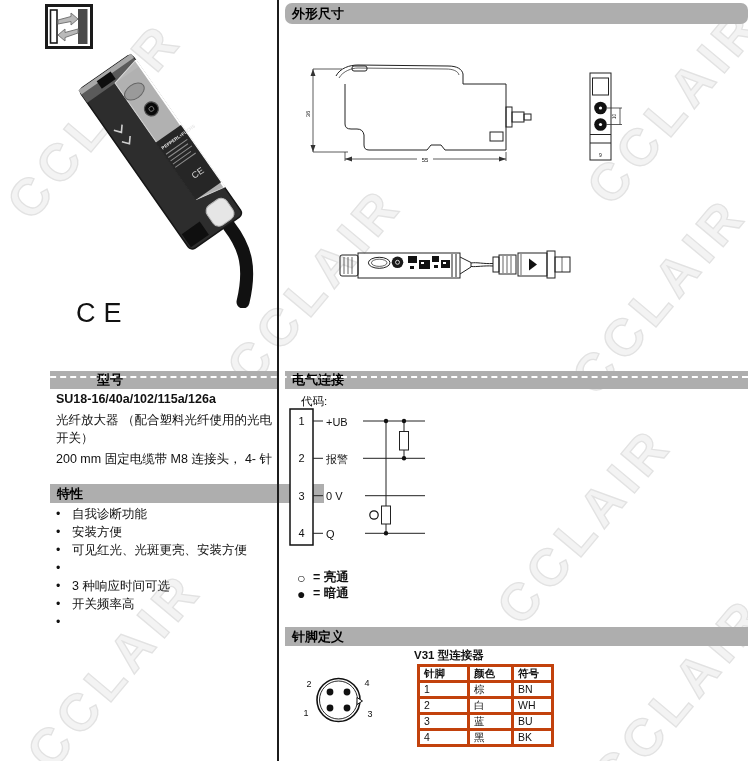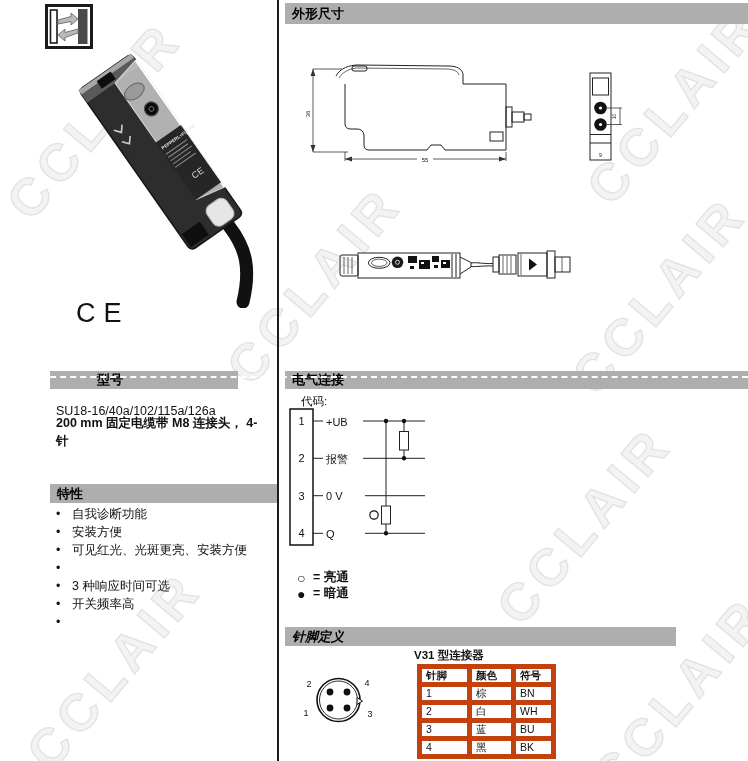--- a/index.html
+++ b/index.html
@@ -9,52 +9,52 @@
   
   .wm{position:absolute;z-index:0;font-weight:bold;font-size:52px;letter-spacing:7px;
       color:#f3f3f3;-webkit-text-stroke:1.3px #e2e2e2;transform:rotate(-50deg);
       white-space:nowrap;user-select:none;}
 
   .abs{position:absolute;z-index:2;}
 
   
   .bar{position:absolute;z-index:2;background:#aeaeae;color:#000;font-weight:bold;
        font-size:13px;box-sizing:border-box;padding-left:7px;}
-  #bar-model{left:50px;top:371px;width:188px;height:18px;line-height:18px;padding-left:47px;}
-  #bar-features{left:50px;top:484px;width:227px;height:19px;line-height:19px;}
-  #bar-dimensions{left:285px;top:3px;width:463px;height:21px;line-height:21px;}
+  #bar-model{left:50px;top:371px;width:227px;height:18px;line-height:18px;padding-left:47px;}
+  #bar-features{left:50px;top:484px;width:274px;height:19px;line-height:19px;}
+  #bar-dimensions{left:285px;top:3px;width:463px;height:21px;line-height:21px;border-radius:7px;}
   #bar-electrical{left:285px;top:371px;width:548px;height:18px;line-height:18px;}
-  #bar-pins{left:285px;top:627px;width:391px;height:19px;line-height:19px;font-style:italic;}
+  #bar-pins{left:285px;top:627px;width:463px;height:19px;line-height:19px;}
 
   #col-divider{position:absolute;left:277px;top:0;width:2px;height:761px;background:#1c1c1c;z-index:3;}
   #page-break-dashes{position:absolute;left:0;top:376px;width:748px;height:0;
        border-top:2px dashed #fff;z-index:6;}
 
-  #model-text{left:56px;top:404px;width:215px;font-size:12.5px;font-weight:normal;color:#111;}
+  #model-text{left:56px;top:392px;width:215px;font-size:12.5px;font-weight:bold;color:#111;}
   #model-desc{left:56px;top:412px;width:216px;font-size:12.5px;color:#111;line-height:1.42;}
-  #model-desc .p2{margin-top:3px;font-weight:bold;}
+  #model-desc .p2{margin-top:3px;}
 
   #features-list{left:56px;top:505px;width:218px;margin:0;padding:0;list-style:none;}
   #features-list li{display:flex;font-size:12.5px;color:#111;line-height:18px;}
   #features-list .blt{width:16px;flex:0 0 16px;}
 
   #ce-mark{left:76px;top:298px;font-size:27px;letter-spacing:8px;color:#111;font-weight:400;}
 
   #code-label{left:301px;top:394px;font-size:11.5px;font-weight:normal;color:#111;}
 
   .legend-row{position:absolute;z-index:2;display:flex;align-items:center;font-size:12.5px;
               font-weight:bold;color:#111;}
   #legend-1{left:297px;top:569px;}
   #legend-2{left:297px;top:585px;}
   .legend-sym{font-size:14px;width:16px;line-height:14px;font-weight:normal;}
 
   #connector-caption{left:414px;top:648px;font-size:11.5px;color:#111;font-weight:bold;}
 
   #pin-table{position:absolute;left:417px;top:664px;z-index:2;border-collapse:collapse;}
-  #pin-table th,#pin-table td{border:5px solid #c2410c;font-size:10.5px;height:13px;
+  #pin-table th,#pin-table td{border:3px solid #c2410c;font-size:10.5px;height:13px;
       line-height:13px;padding:0 2px 0 4px;text-align:left;color:#111;}
   #pin-table th{font-weight:bold;}
 
   svg{display:block;}
   .draw{stroke:#222;fill:none;stroke-width:1;}
   .thin{stroke:#222;fill:none;stroke-width:0.7;}
   .dim{stroke:#333;fill:none;stroke-width:0.8;}
   .dimtxt{font-size:6px;fill:#111;}
   .wiretxt{font-size:11px;fill:#111;}
 </style>
@@ -115,20 +115,21 @@
 
       <rect x="-30" y="72" width="22" height="16" fill="#0f0f0f"></rect>
     </g>
   </svg>
 
   <div class="abs" id="ce-mark">CE</div>
 
   <div class="bar" id="bar-model">型号</div>
   <div class="abs" id="model-text">SU18-16/40a/102/115a/126a</div>
   <div class="abs" id="model-desc">
+    <div class="p1">光纤放大器 （配合塑料光纤使用的光电开关）</div>
     <div class="p2">200 mm 固定电缆带 M8 连接头， 4- 针</div>
   </div>
 
   <div class="bar" id="bar-features">特性</div>
   <ul class="abs" id="features-list">
     <li>
         <span class="blt">•</span>
         <span>自我诊断功能</span>
       </li>
     <li>

